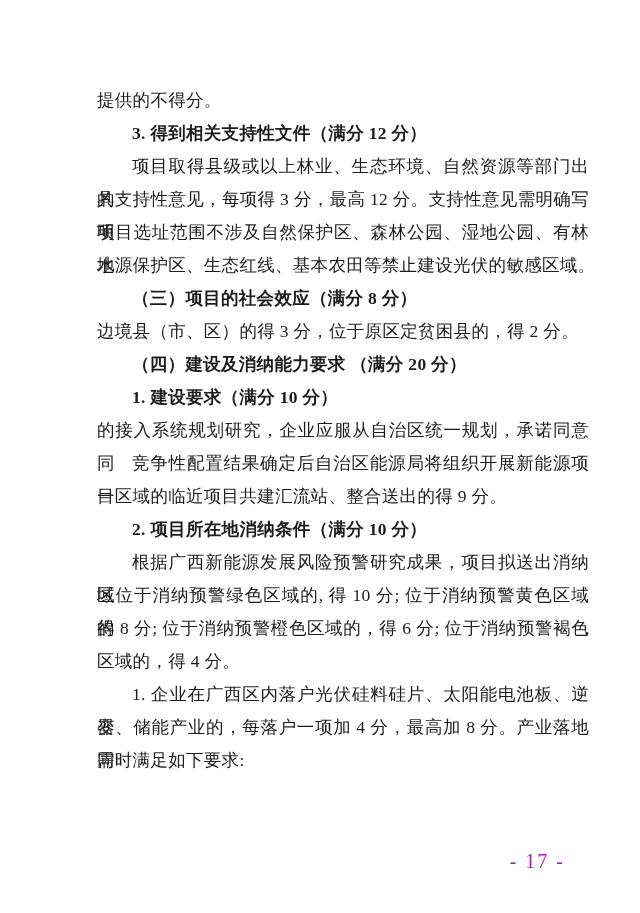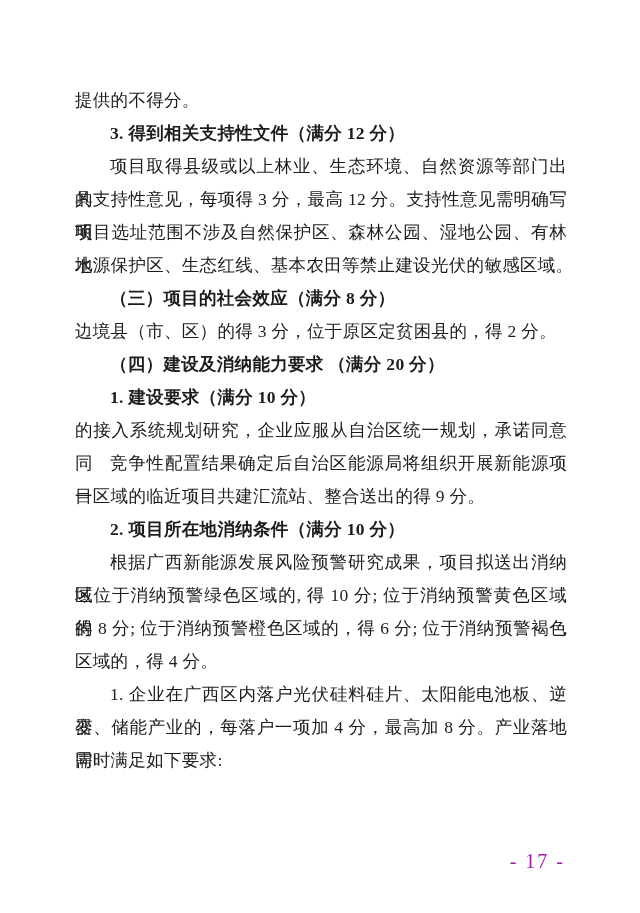--- a/index.html
+++ b/index.html
@@ -24,20 +24,21 @@
   }
   .line {
     display: block;
     width: 100%;
     height: 33px;
     line-height: 33px;
     font-size: 17.5px;
     letter-spacing: 0.3px;
     white-space: nowrap;
     overflow: visible;
+    margin-left: 22px;
   }
   .line.stretch {
     white-space: normal;
     text-align: justify;
     text-align-last: justify;
   }
   .indent {
     text-indent: 2em;
   }
   .bold {

